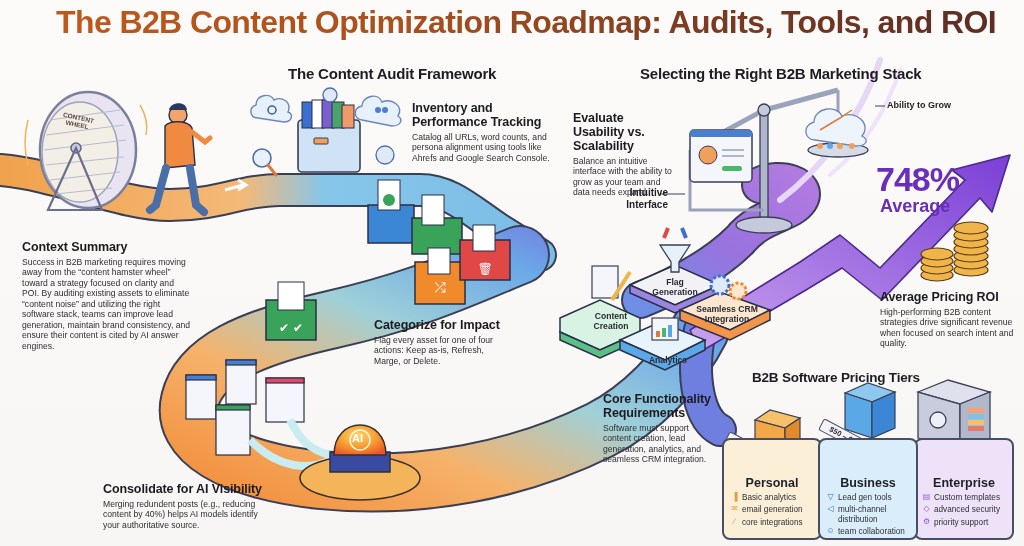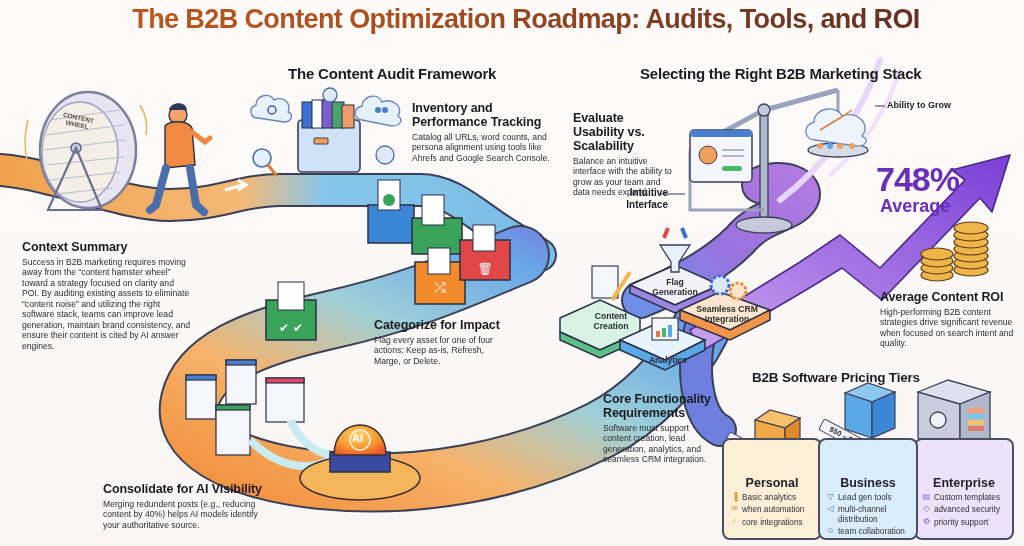--- a/index.html
+++ b/index.html
@@ -8,21 +8,21 @@
     background: linear-gradient(180deg, #fcfbf9 0%, #f7f6f4 100%);
     font-family: "Liberation Sans", "DejaVu Sans", sans-serif;
     color: #1f1f24;
     position: relative;
   }
   .stage { position: absolute; inset: 0; width: 1024px; height: 546px; }
   svg.art { position: absolute; left: 0; top: 0; width: 1024px; height: 546px; }
 
   .title {
     position: absolute; left: 0; top: 4px; width: 1024px; text-align: center;
-    font-size: 27px; font-weight: 700; letter-spacing: -0.6px;
+    font-size: 32px; font-weight: 700; letter-spacing: -0.6px;
     background: linear-gradient(90deg, #c25a1a 0%, #a8501f 40%, #7a3a22 70%, #5a2b24 100%);
     -webkit-background-clip: text; background-clip: text; color: transparent;
     font-family: "Liberation Sans", sans-serif;
     padding-left: 28px;
   }
   .section-head {
     position: absolute; font-size: 15px; font-weight: 700; color: #1c1c22;
     letter-spacing: -0.2px;
   }
   .block { position: absolute; }
@@ -364,37 +364,37 @@
   <div class="hex-label" style="left:694px; top:305px; width:66px;">Seamless CRM Integration</div>
 
   <div class="block" style="left:562px; top:392px; width:110px;margin-left:41px;">
     <h3>Core Functionality Requirements</h3>
     <p>Software must support content creation, lead generation, analytics, and seamless CRM integration.</p>
   </div>
 
   <div class="roi-big">748%</div>
   <div class="roi-sub">Average</div>
   <div class="block" style="left:880px; top:290px; width:140px;">
-    <h3>Average Content ROI</h3>
+    <h3>Average Pricing ROI</h3>
     <p>High-performing B2B content strategies drive significant revenue when focused on search intent and quality.</p>
   </div>
 
   <div class="price-tag" style="left:724px; top:442px;">$10 – $50</div>
   <div class="price-tag" style="left:818px; top:430px;">$50 – $100</div>
 
   <div class="tier-card tier-personal">
     <h4>Personal</h4>
     <ul>
       <li>
           <span class="ic" style="color:#e0a03a">▐</span>
           <span>Basic analytics</span>
         </li>
       <li>
           <span class="ic" style="color:#e0a03a">✉</span>
-          <span>when automation</span>
+          <span>email generation</span>
         </li>
       <li>
           <span class="ic" style="color:#e0a03a">∕</span>
           <span>core integrations</span>
         </li>
     </ul>
   </div>
 
   <div class="tier-card tier-enterprise">
     <h4>Enterprise</h4>

